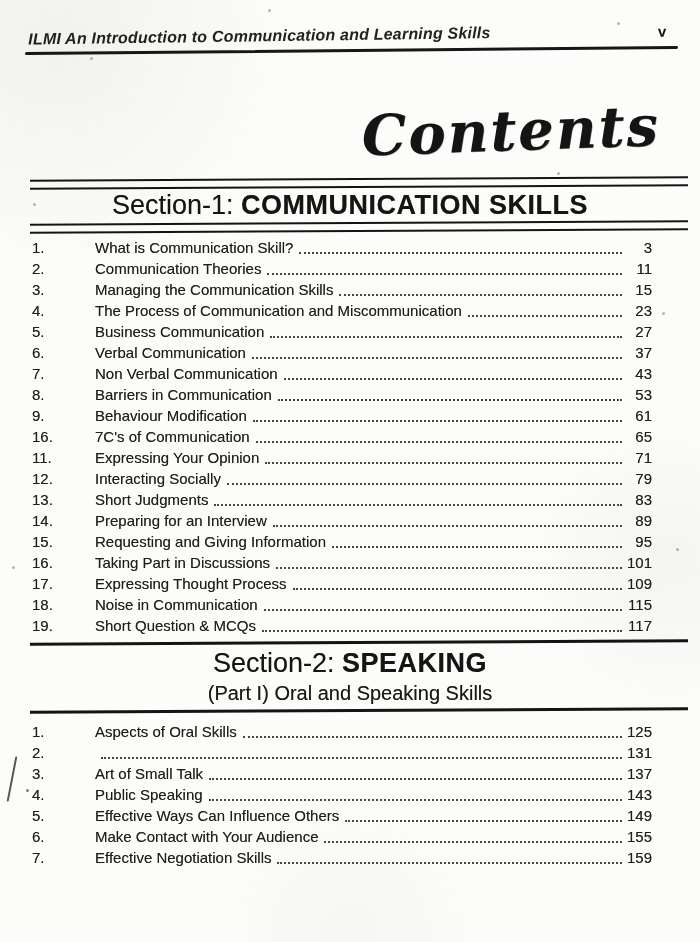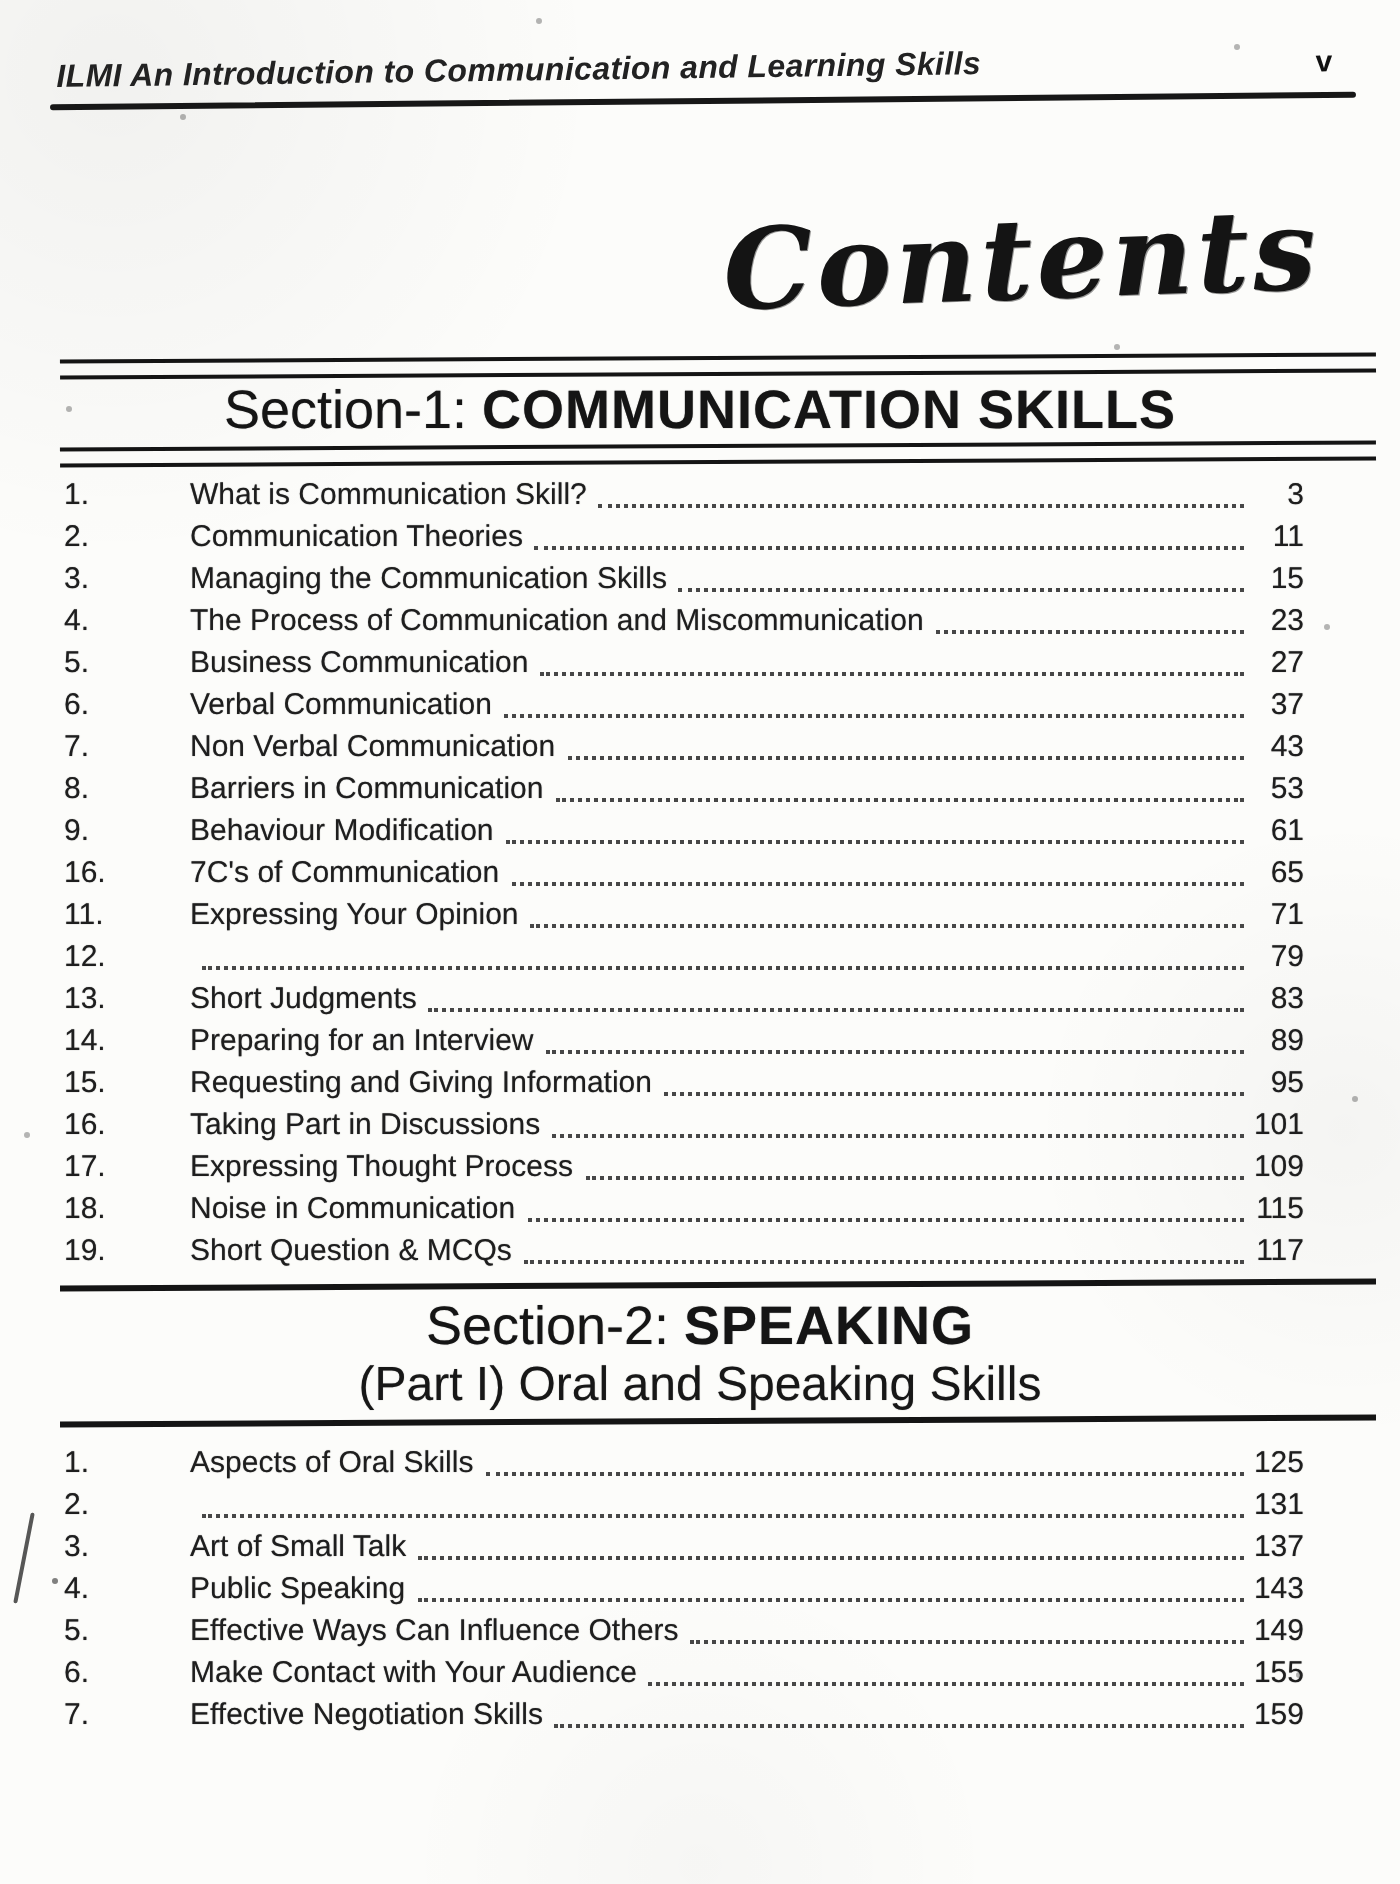--- a/index.html
+++ b/index.html
@@ -51,21 +51,21 @@
   .rule { margin: 0 12px 0 30px; transform: rotate(-0.3deg); }
   .rule.double { height: 6px; border-top: 2px solid #141414; border-bottom: 2px solid #141414; }
   .rule.single { height: 3px; background: #141414; }
   .band-heading {
     text-align: center; font-size: 27px; line-height: 30px; margin: 2px 0;
     color: #151515; text-shadow: 0 0 0.5px rgba(0,0,0,0.5);
   }
   .band-heading .sec-label { font-weight: normal; }
   .band-heading .sec-name { font-weight: bold; letter-spacing: 0.5px; }
   .band-subtitle {
-    text-align: center; font-size: 24px; line-height: 26px; margin: 0 0 3px 0;
+    text-align: center; font-size: 20px; line-height: 26px; margin: 0 0 3px 0;
     font-weight: normal; color: #171717; text-shadow: 0 0 0.5px rgba(0,0,0,0.45);
   }
 
   
   .toc { list-style: none; margin: 0; padding: 5px 48px 0 32px; }
   .toc-row {
     display: flex; align-items: baseline;
     height: 21px; line-height: 21px; font-size: 15px;
     color: #1e1e1e; text-shadow: 0 0 0.5px rgba(0,0,0,0.5);
     white-space: nowrap;
@@ -178,20 +178,21 @@
       <span class="pg">65</span>
     </li>
       <li class="toc-row">
       <span class="num">11.</span>
       <span class="title">Expressing Your Opinion</span>
       <span class="leader"></span>
       <span class="pg">71</span>
     </li>
       <li class="toc-row">
       <span class="num">12.</span>
+      <span class="title">Interacting Socially</span>
       <span class="leader"></span>
       <span class="pg">79</span>
     </li>
       <li class="toc-row">
       <span class="num">13.</span>
       <span class="title">Short Judgments</span>
       <span class="leader"></span>
       <span class="pg">83</span>
     </li>
       <li class="toc-row">

